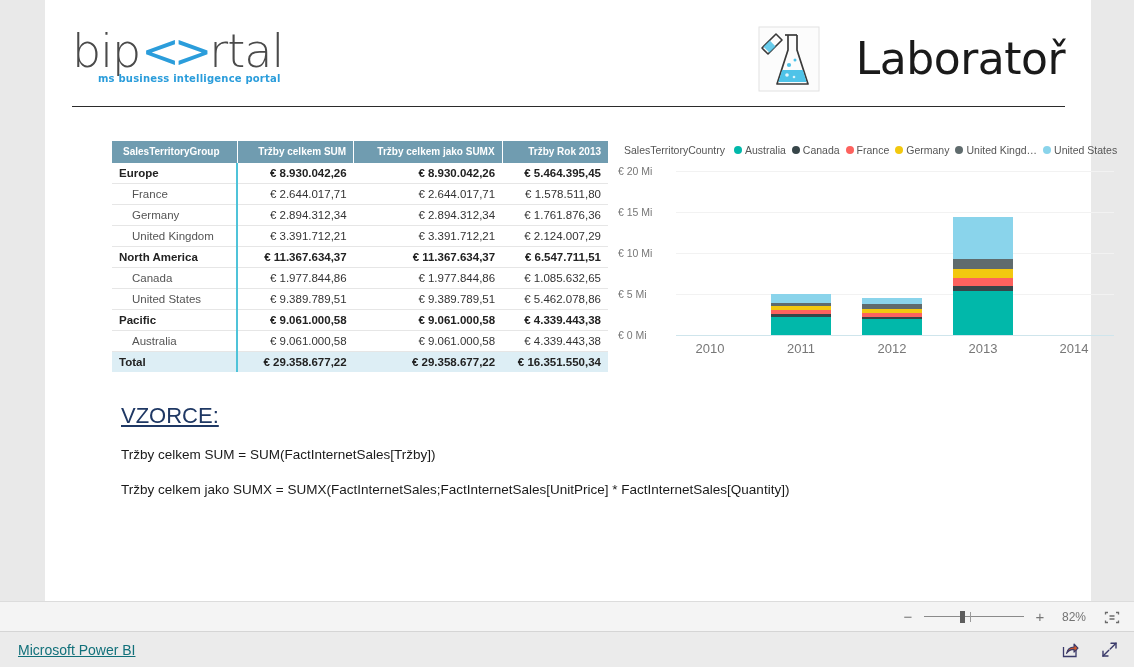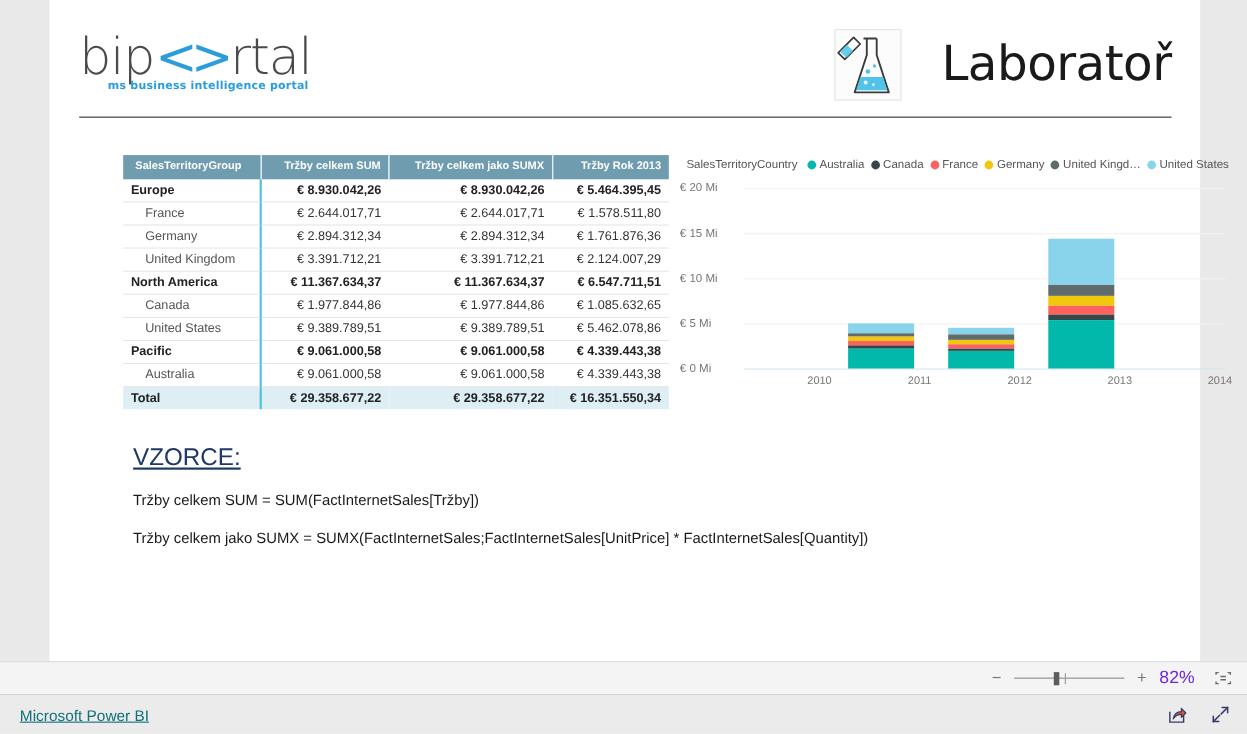--- a/index.html
+++ b/index.html
@@ -175,25 +175,24 @@
   }
   .axisline {
     position: absolute;
     left: 58px;
     right: 4px;
     height: 1px;
     background: #cfe5ec;
   }
   .xtick {
     position: absolute;
-    font-size: 10px;
+    font-size: 13px;
     color: #777;
     transform: translateX(-50%);
     text-align: center;
-    margin-left: 35px;
   }
   .bar {
     position: absolute;
     bottom: 0;
     width: 60px;
   }
   .seg { width: 100%; display: block; }
   
   .vz-title {
     position: absolute;
@@ -253,22 +252,22 @@
     width: 1px; height: 10px;
     background: #9a9a9a;
   }
   .slider .thumb {
     position: absolute;
     left: 36px; top: 1px;
     width: 5px; height: 12px;
     background: #5d5d5d;
   }
   .zoom-pct {
-    font-size: 16px;
-    color: #6d28d9;
+    font-size: 12px;
+    color: #737373;
     min-width: 30px;
     text-align: right;
   }
   .fit-btn {
     width: 16px; height: 13px;
     position: relative;
     margin-left: 8px;
   }
   
   .footer {

